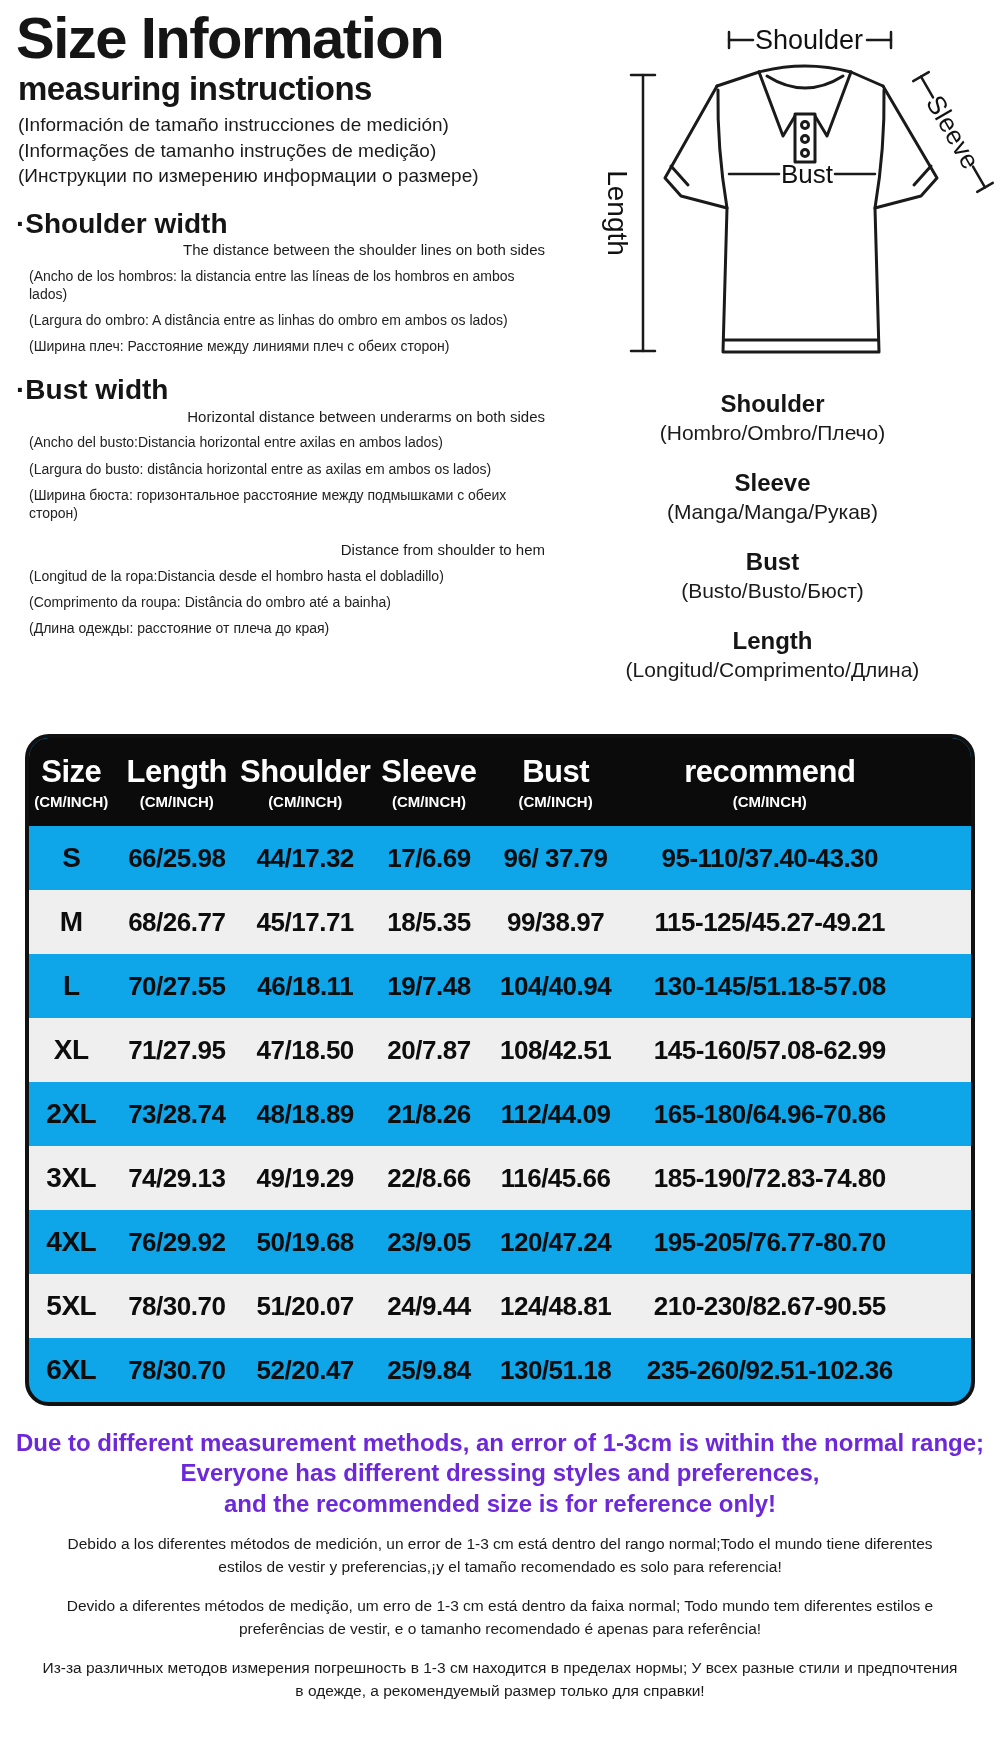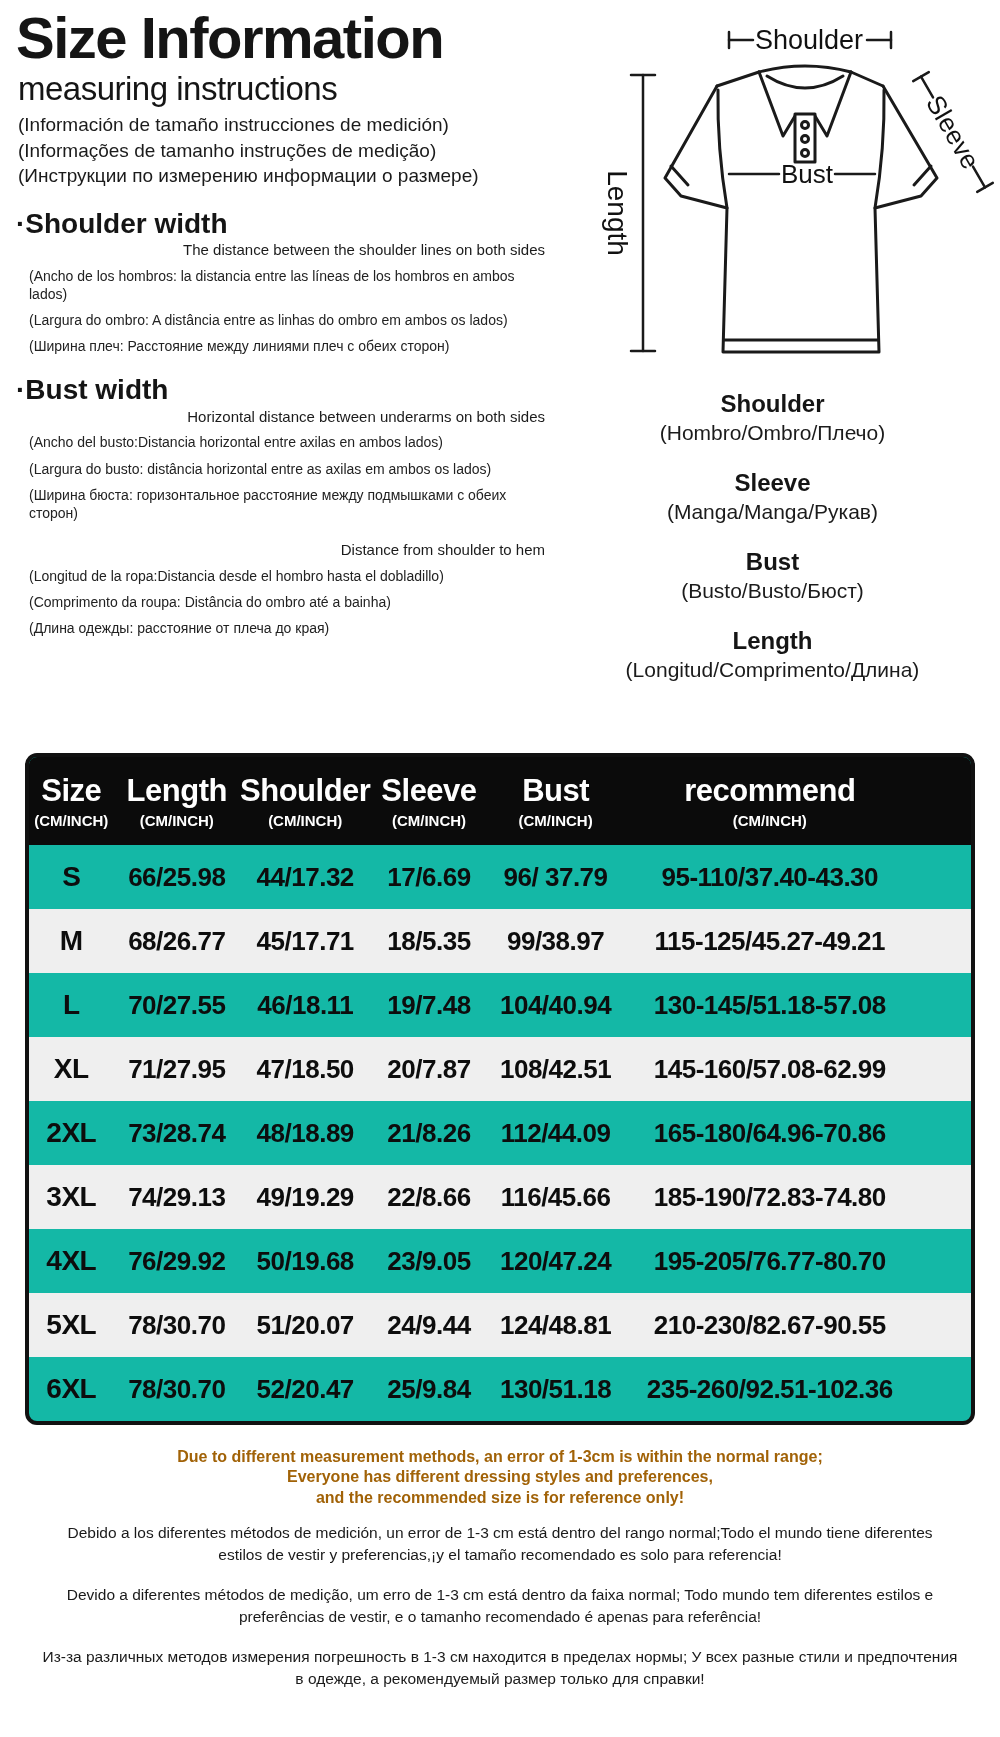--- a/index.html
+++ b/index.html
@@ -6,55 +6,55 @@
   html,body { background:#ffffff; }
   body { font-family:"Liberation Sans", sans-serif; color:#111; }
   .page { width:1000px; height:1737px; margin:0 auto; background:#fff; overflow:hidden; position:relative; }
 
   
   .top-area { display:flex; height:705px; }
   .left-col { width:545px; padding:8px 0 0 16px; }
   .right-col { width:455px; padding-top:8px; }
 
   .title { font-size:58px; font-weight:700; letter-spacing:-1.5px; line-height:1.02; color:#151515; }
-  .subtitle { font-size:33px; font-weight:400; letter-spacing:-0.5px; margin:3px 0 4px 2px; color:#151515; }
+  .subtitle { font-size:33px; font-weight:700; letter-spacing:-0.5px; margin:3px 0 4px 2px; color:#151515; }
   .header-tr { font-size:19px; line-height:1.34; margin-left:2px; color:#1b1b1b; }
 
   .measure-section { margin-top:20px; }
   .measure-section h3 { font-size:28px; font-weight:700; line-height:1.08; color:#151515; }
   .measure-section .desc { font-size:15px; line-height:1.12; margin:3px 0 1px 11px; color:#1b1b1b;text-align:right; }
   .measure-section .tr { font-size:14px; line-height:1.3; margin:8px 0 0 13px; max-width:508px; color:#222; }
 
   .shirt-svg { display:block; }
   .shirt-svg text { font-family:"Liberation Sans", sans-serif; }
 
   .legend { text-align:center; margin-top:10px; }
   .legend-entry { margin-bottom:24px; }
   .legend-term { font-size:24px; font-weight:700; color:#151515; }
   .legend-translation { font-size:21px; margin-top:3px; color:#1b1b1b; }
 
   
-  .size-table-wrap { margin:48px 25px 0; border:4px solid #111; border-radius:12px; overflow:hidden; background:#14b8a6; }
+  .size-table-wrap { margin:29px 25px 0; border:4px solid #111; border-radius:24px; overflow:hidden; background:#0ea5e9; }
   .size-table { width:100%; border-collapse:collapse; }
   .size-table thead th { background:#0b0b0b; color:#fff; height:88px; vertical-align:middle; text-align:center; }
   .size-table th .col-label { font-size:31px; font-weight:700; letter-spacing:-0.5px; }
   .size-table th .col-unit { font-size:15px; font-weight:700; margin-top:3px; }
   .size-table tbody td { height:64px; text-align:center; font-size:26px; font-weight:700; letter-spacing:-0.5px; white-space:nowrap; color:#0d0d0d; }
   .size-table tbody td:first-child { font-size:28px; }
   .size-table tbody tr:nth-child(even) { background:#efefef; }
   .size-table th:nth-child(1), .size-table td:nth-child(1) { width:9%; }
   .size-table th:nth-child(2), .size-table td:nth-child(2) { width:13.5%; }
   .size-table th:nth-child(3), .size-table td:nth-child(3) { width:13.5%; }
   .size-table th:nth-child(4), .size-table td:nth-child(4) { width:12.5%; }
   .size-table th:nth-child(5), .size-table td:nth-child(5) { width:14.5%; }
   .size-table th:nth-child(6), .size-table td:nth-child(6) { width:37%; padding-right:55px; }
 
   
   .notes { margin-top:22px; text-align:center; }
-  .note-en { font-weight:700; font-size:16px; line-height:1.27; color:#a16207; }
+  .note-en { font-weight:700; font-size:24px; line-height:1.27; color:#6d28d9; }
   .note { font-size:15.5px; line-height:1.45; margin:14px auto 0; color:#1a1a1a; }
   .note-es { max-width:900px; }
   .note-pt { max-width:880px; margin-top:17px; }
   .note-ru { max-width:920px; margin-top:17px; }
 </style>
 </head>
 <body>
 
 <div class="page">
 

